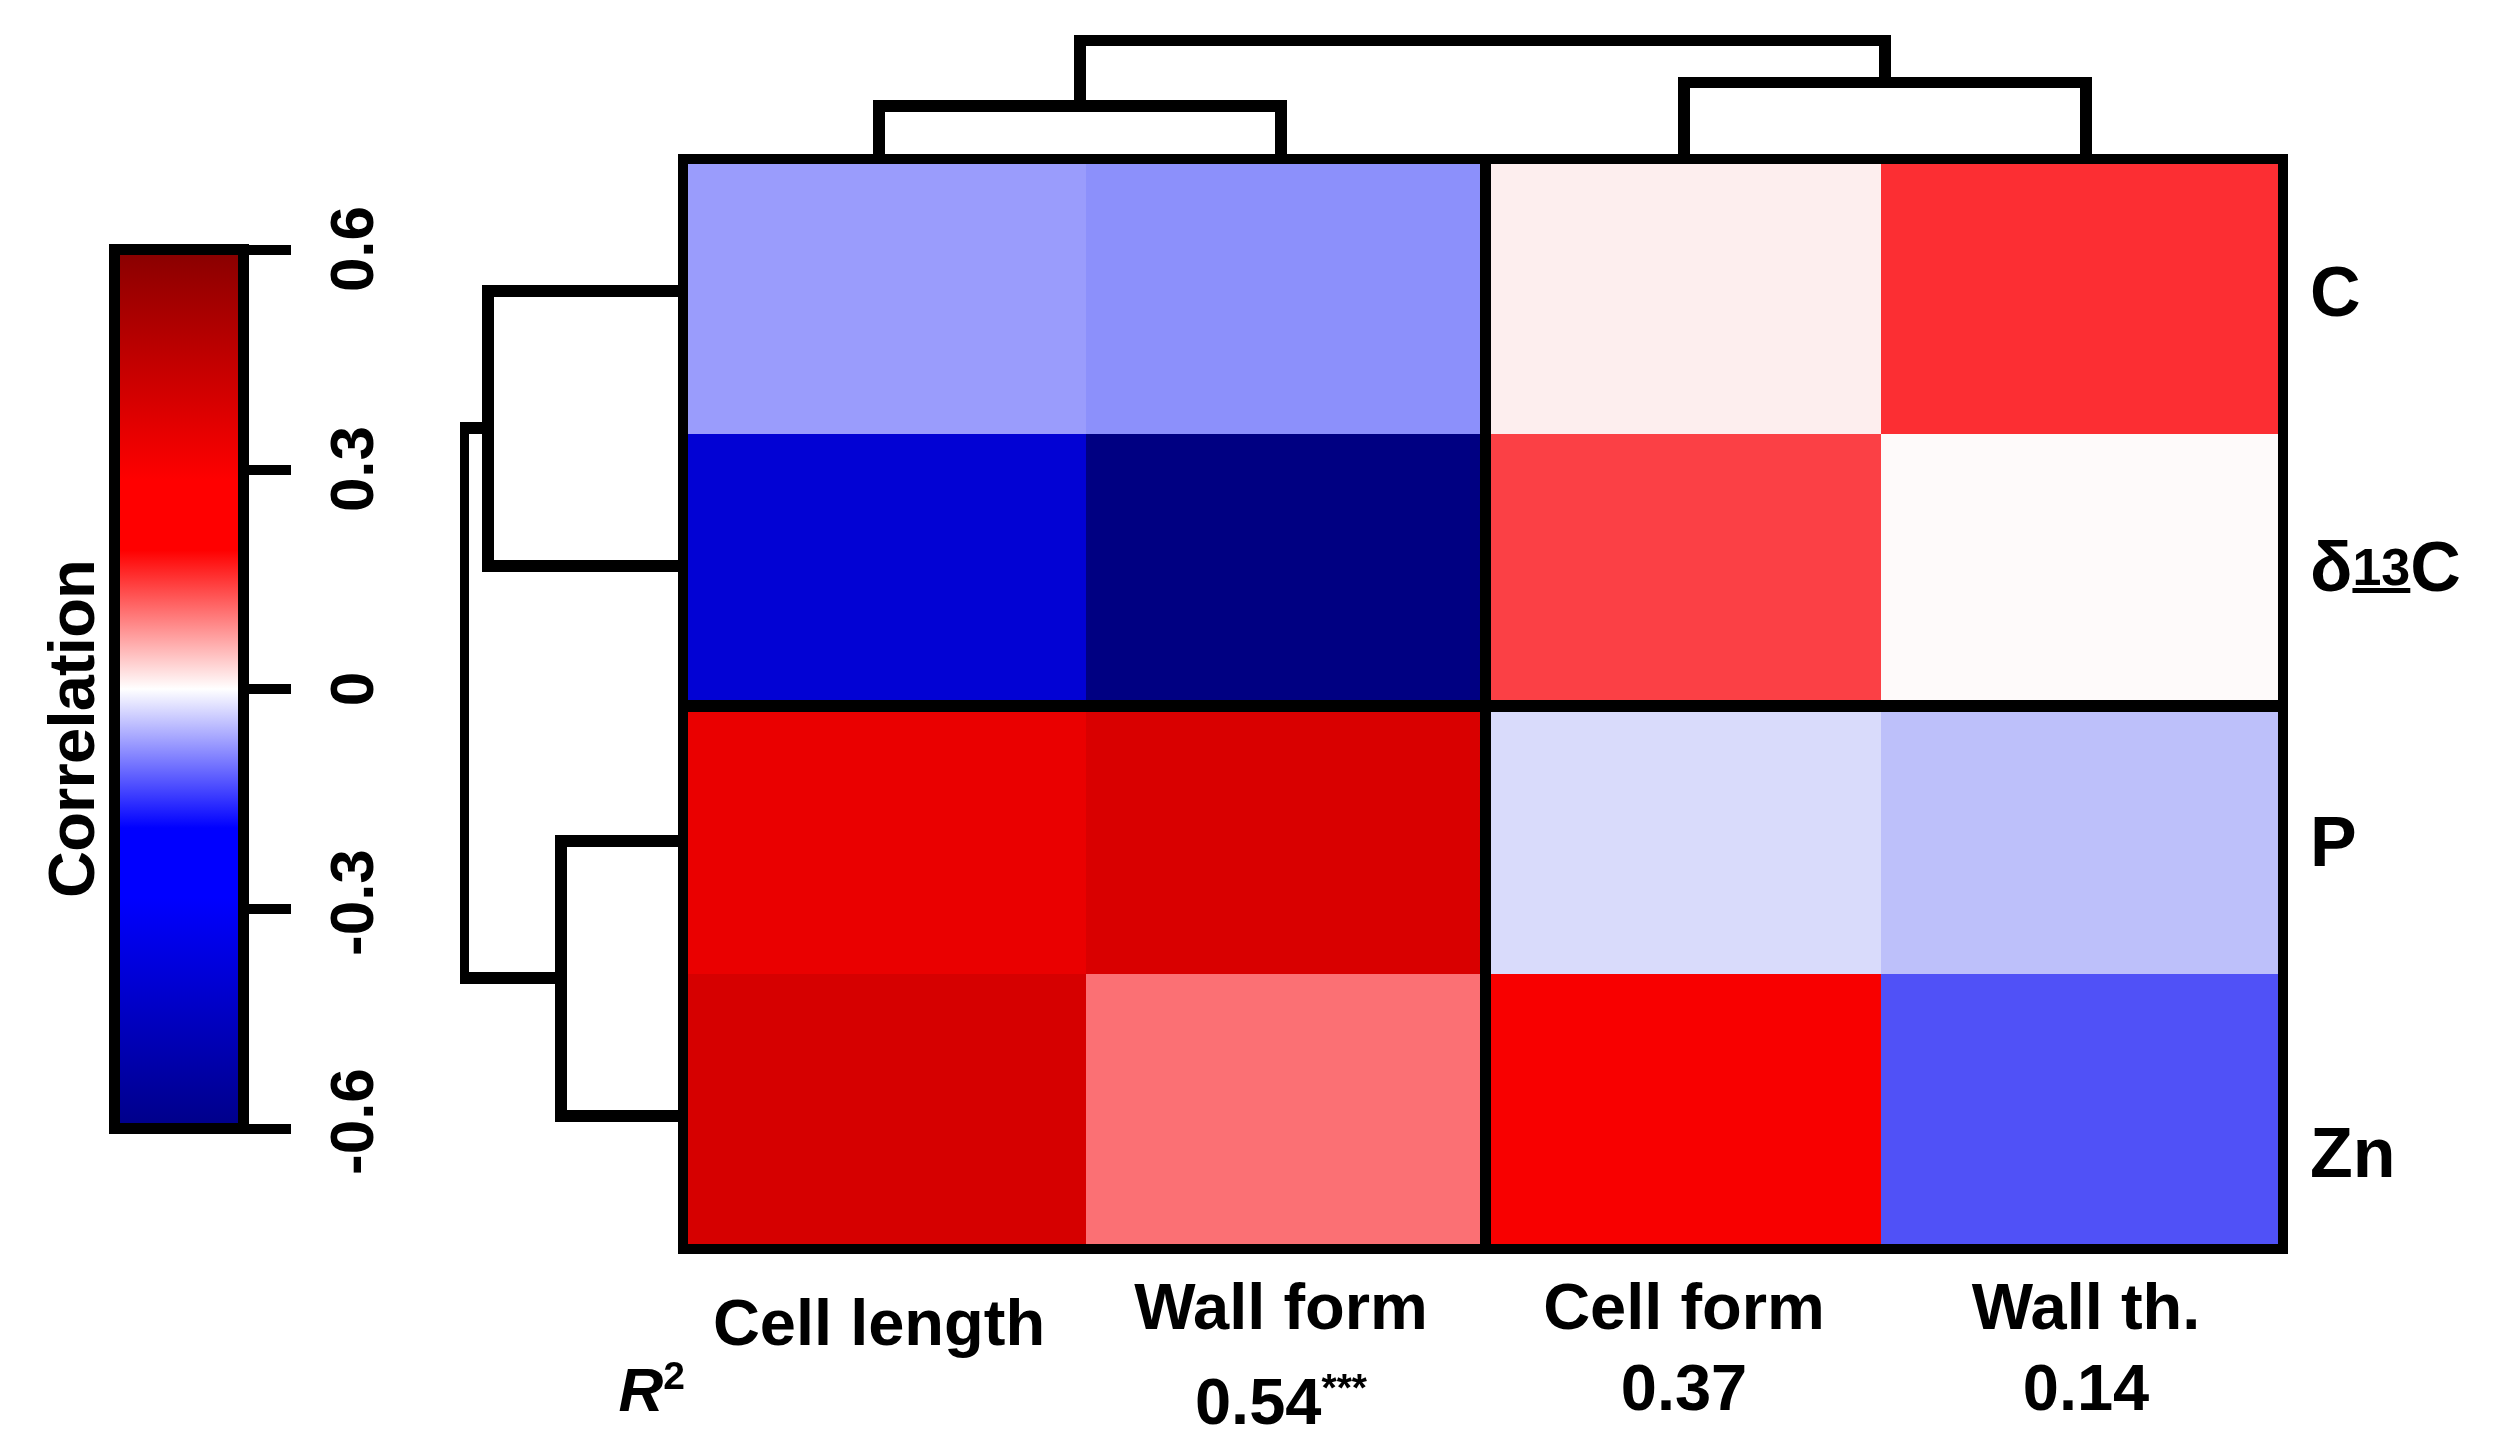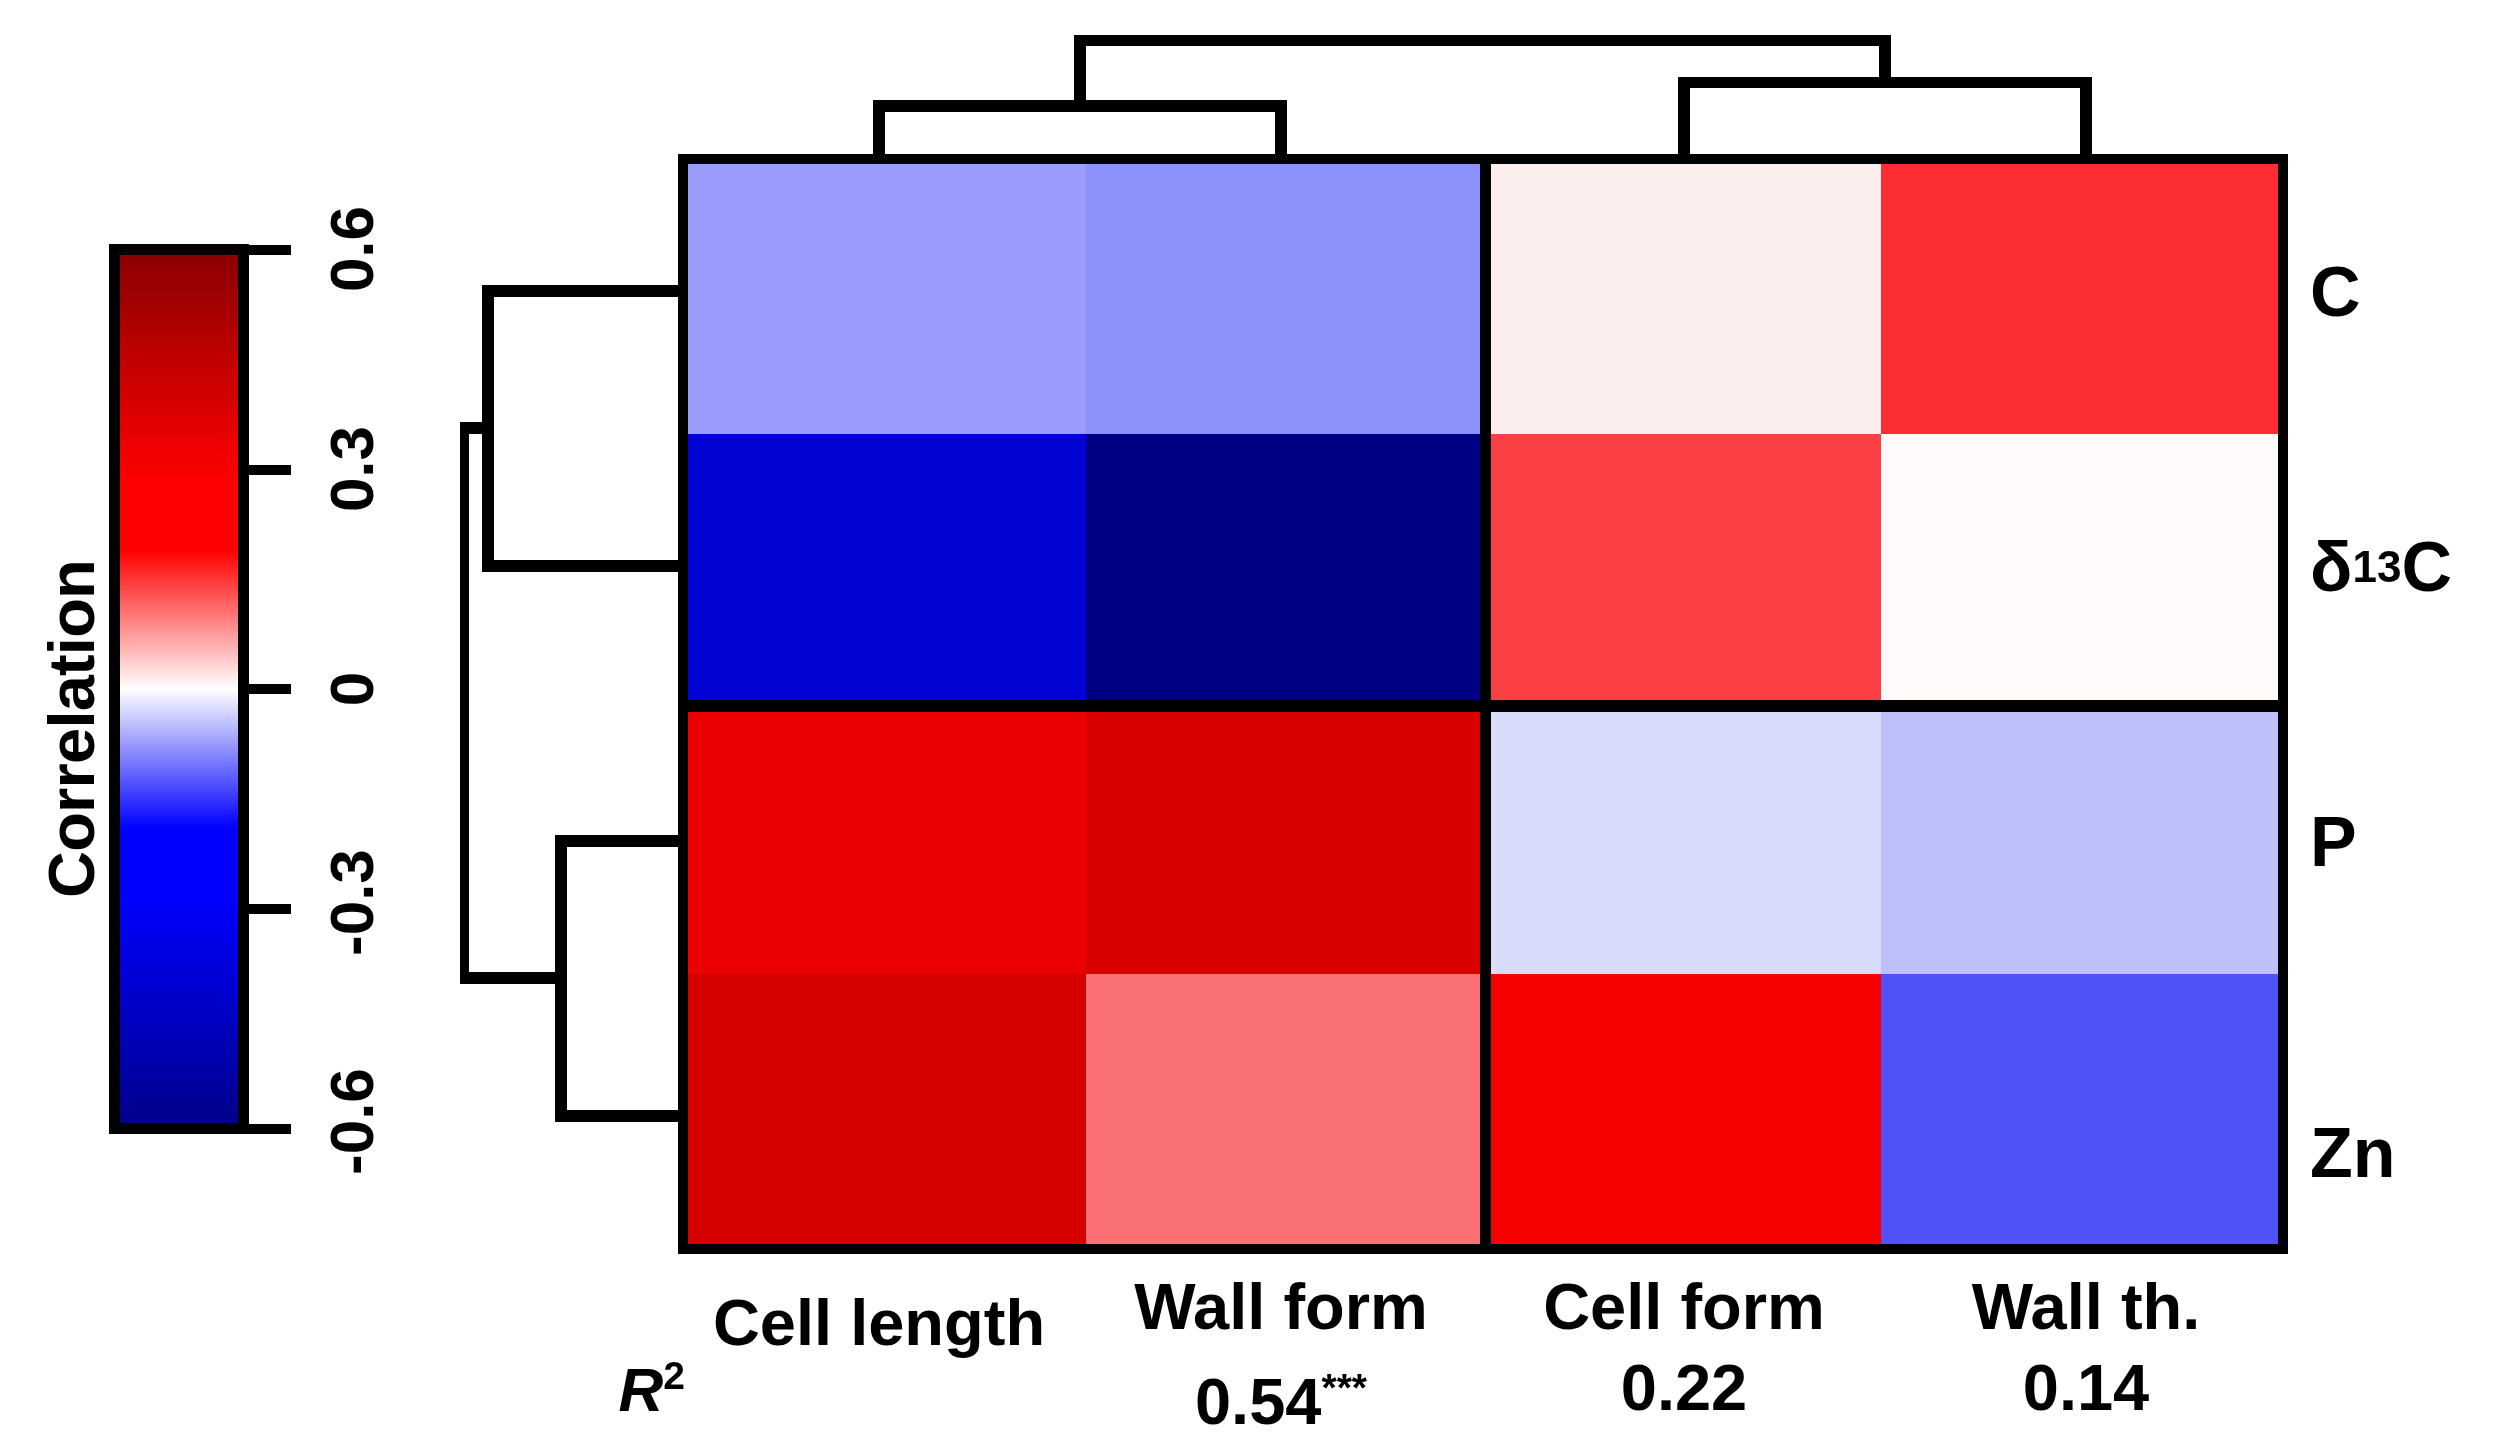--- a/index.html
+++ b/index.html
@@ -44,21 +44,21 @@
   #sep-vert{position:absolute;left:1480px;top:154px;width:11px;height:1100px;background:#000;}
   #sep-horz{position:absolute;left:678px;top:700px;width:1610px;height:11.7px;background:#000;}
 
   
   #row-labels{position:absolute;left:2310px;top:154px;width:202px;height:1100px;}
   .row-label{
     position:absolute;left:0;width:202px;height:275px;
     display:flex;align-items:center;justify-content:flex-start;
     font-size:70px;font-weight:bold;color:#000;white-space:nowrap;
   }
-  .row-label sup{font-size:44px;vertical-align:super;font-weight:bold;}
+  .row-label sup{font-size:52px;vertical-align:super;font-weight:bold;text-decoration:underline;}
 
   
   #col-labels{position:absolute;left:678px;top:1266px;width:1610px;height:187px;}
   .col-label{
     position:absolute;top:0;width:402px;height:187px;text-align:center;
   }
   .col-name{font-size:65px;font-weight:bold;color:#000;line-height:81px;white-space:nowrap;}
   .col-r2{font-size:65px;font-weight:bold;color:#000;line-height:81px;white-space:nowrap;}
   .col-r2 sup{font-size:39px;vertical-align:super;letter-spacing:0px;}
   #r2-axis-label{
@@ -150,21 +150,21 @@
   <div id="col-labels">
       <div class="col-label" style="left: 0px; margin-top: 16px;">
         <div class="col-name">Cell length</div>
       </div>
       <div class="col-label" style="left: 402px;">
         <div class="col-name">Wall form</div>
         <div class="col-r2">0.54<sup>***</sup></div>
       </div>
       <div class="col-label" style="left: 805px;">
         <div class="col-name">Cell form</div>
-        <div class="col-r2">0.22</div>
+        <div class="col-r2">0.37</div>
       </div>
       <div class="col-label" style="left: 1207px;">
         <div class="col-name">Wall th.</div>
         <div class="col-r2">0.14</div>
       </div>
     </div>
   <div id="r2-axis-label">R<sup>2</sup></div>
 
 </div>
 

